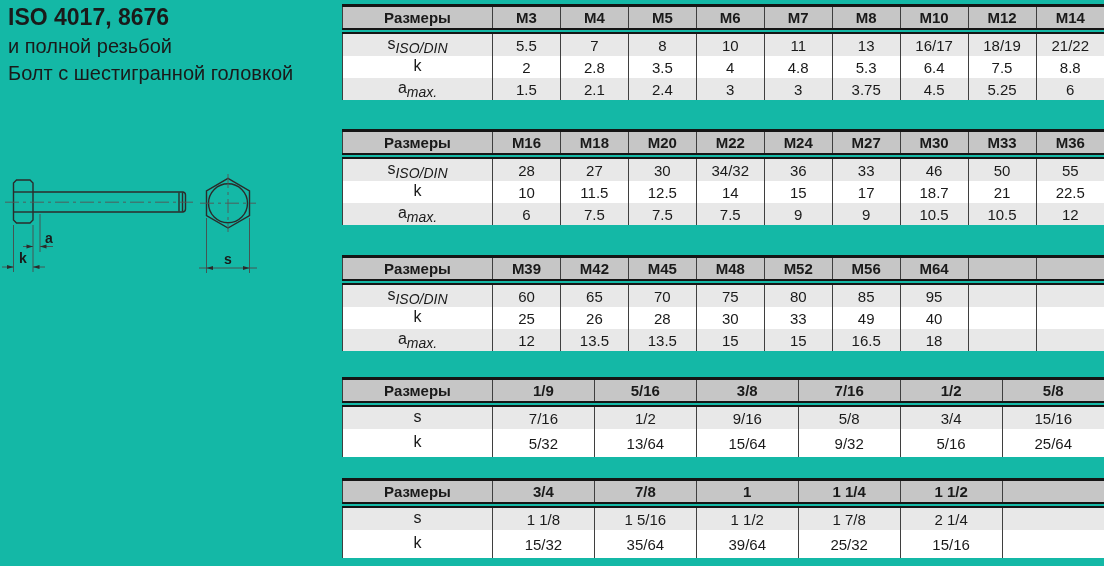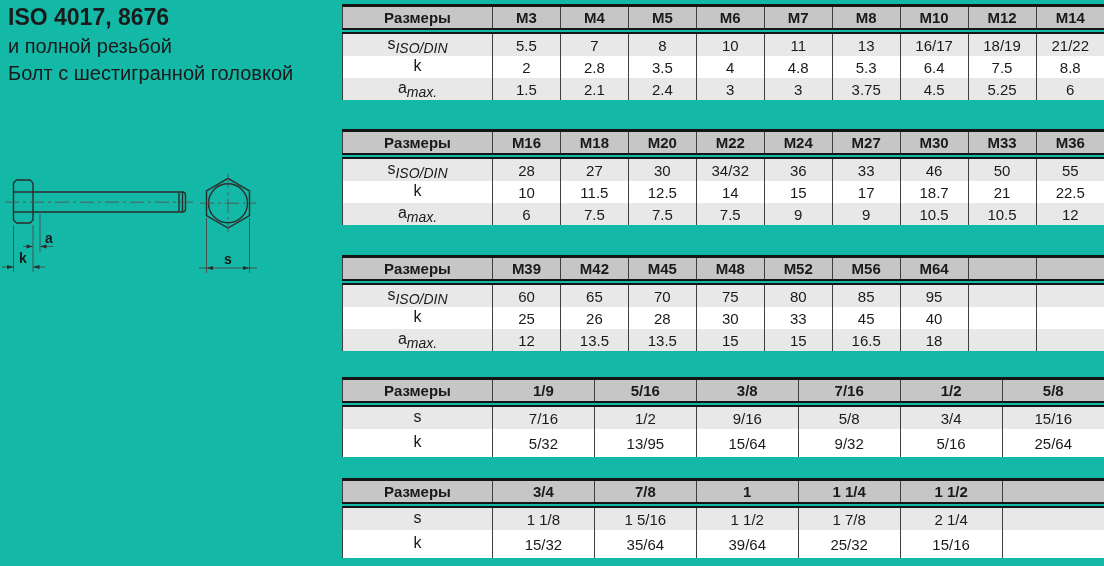--- a/index.html
+++ b/index.html
@@ -273,21 +273,21 @@
             <td></td>
             <td></td>
           </tr>
           <tr>
             <td class="rowlabel"><span>k</span><sub></sub></td>
             <td>25</td>
             <td>26</td>
             <td>28</td>
             <td>30</td>
             <td>33</td>
-            <td>45</td>
+            <td>49</td>
             <td>40</td>
             <td></td>
             <td></td>
           </tr>
           <tr>
             <td class="rowlabel"><span>a</span><sub>max.</sub></td>
             <td>12</td>
             <td>13.5</td>
             <td>13.5</td>
             <td>15</td>
@@ -326,21 +326,21 @@
             <td>7/16</td>
             <td>1/2</td>
             <td>9/16</td>
             <td>5/8</td>
             <td>3/4</td>
             <td>15/16</td>
           </tr>
           <tr>
             <td class="rowlabel"><span>k</span><sub></sub></td>
             <td>5/32</td>
-            <td>13/95</td>
+            <td>13/64</td>
             <td>15/64</td>
             <td>9/32</td>
             <td>5/16</td>
             <td>25/64</td>
           </tr>
         </tbody>
       </table>
     <table class="spec t4">
         <colgroup>
           <col class="label-col">

